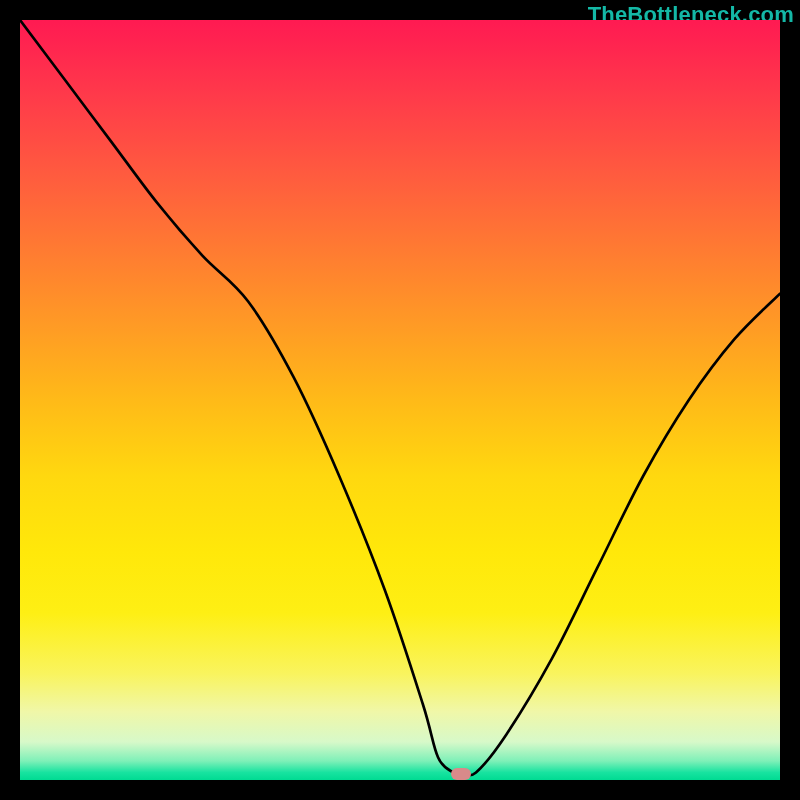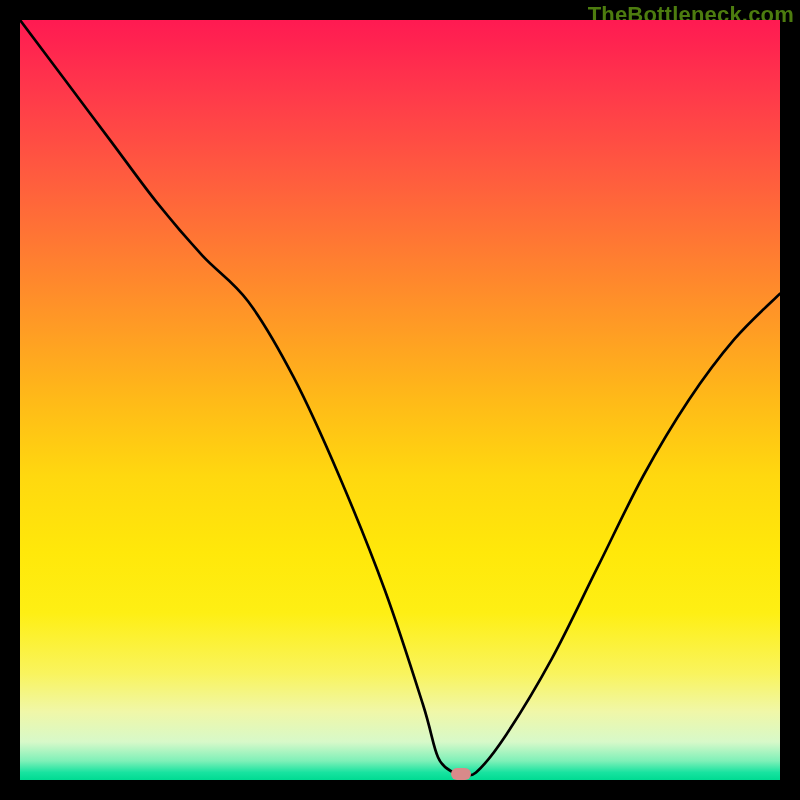--- a/index.html
+++ b/index.html
@@ -49,21 +49,21 @@
     background: #d88a8a;
     transform: translate(-50%, -50%);
   }
   .watermark {
     position: absolute;
     top: 2px;
     right: 6px;
     font-family: Arial, Helvetica, sans-serif;
     font-size: 22px;
     font-weight: 600;
-    color: #4d7c0f;
+    color: #14b8a6;
     letter-spacing: 0.2px;
     user-select: none;
   }
 </style>
 </head>
 <body>
 
 <div class="frame">
   <div class="watermark">TheBottleneck.com</div>
   <div class="plot-area">

